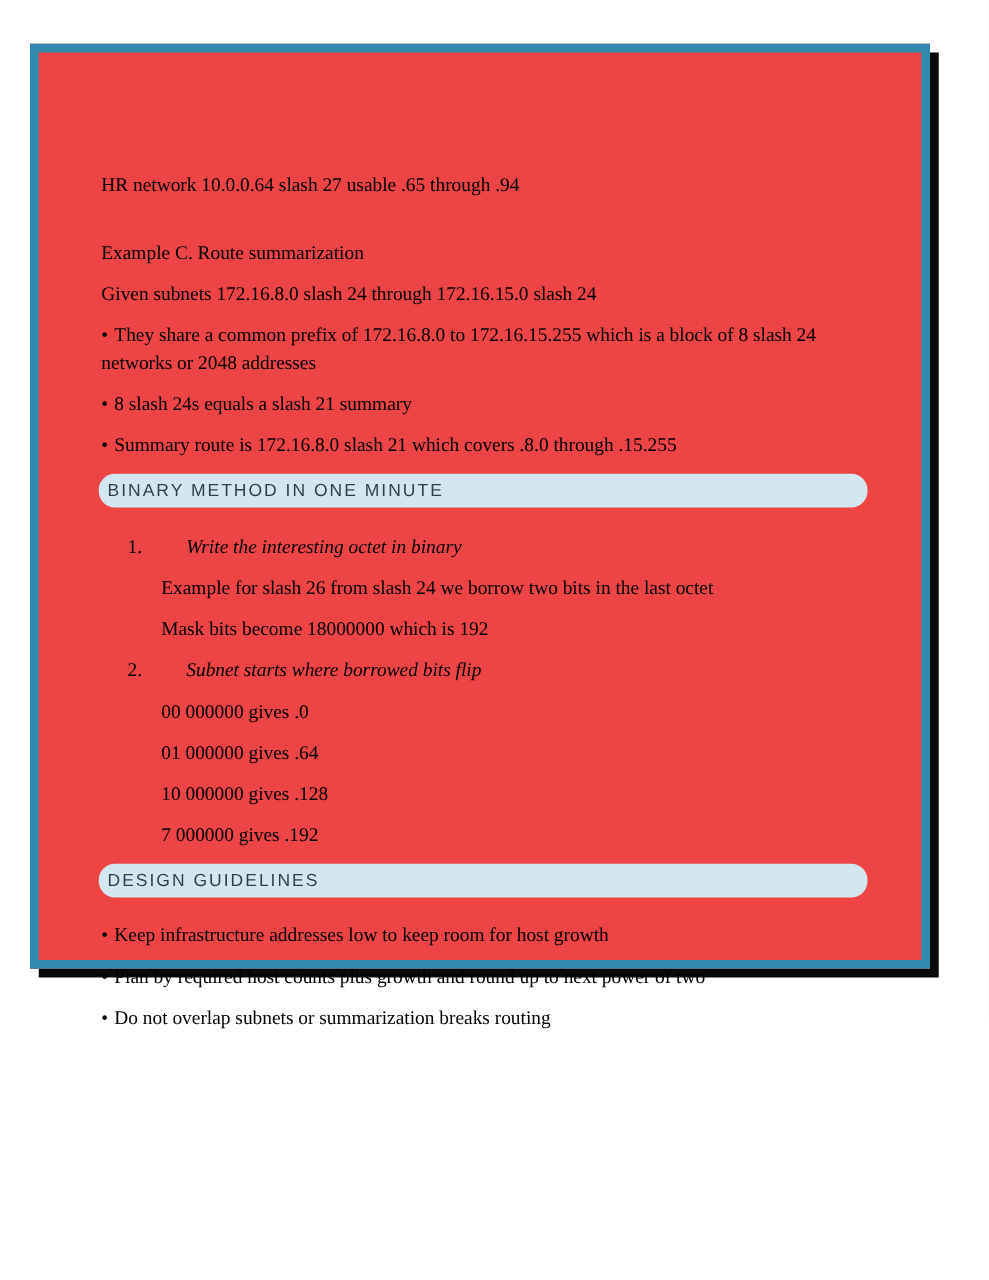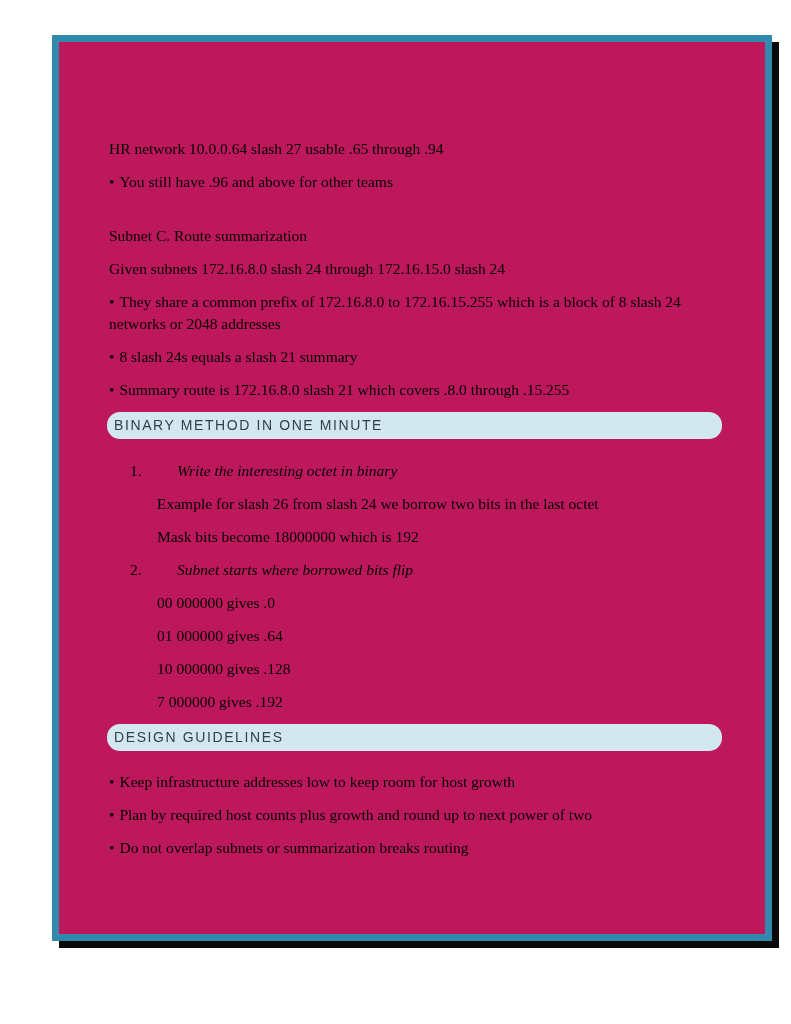--- a/index.html
+++ b/index.html
@@ -12,27 +12,27 @@
   }
   .canvas {
     position: relative;
     width: 791px;
     height: 1024px;
     background: #ffffff;
     overflow: hidden;
   }
   .page-frame {
     position: absolute;
-    left: 52px;
+    left: 24px;
     top: 35px;
     width: 720px;
-    height: 906px;
+    height: 740px;
     box-sizing: border-box;
     border: 7px solid var(--frame_border, #3289ae);
-    background: #be185d;
+    background: #ef4444;
     box-shadow: 7px 7px 0 0 var(--frame_shadow, #0a0a0a);
   }
   .content {
     position: absolute;
     left: 50px;
     top: 96px;
     width: 613px;
     color: var(--body_text, #000000);
     font-size: 15.5px;
     line-height: 22px;
@@ -84,23 +84,22 @@
 </style>
 </head>
 <body>
 
 <div class="canvas">
   <div class="page-frame">
     <div class="content">
 
       <p class="para">HR network 10.0.0.64 slash 27 usable .65 through .94</p>
 
-      <p class="para"><span class="bullet-mark">•</span><span>You still have .96 and above for other teams</span></p>
 
-      <p class="para gap-top">Subnet C. Route summarization</p>
+      <p class="para gap-top">Example C. Route summarization</p>
 
       <p class="para">Given subnets 172.16.8.0 slash 24 through 172.16.15.0 slash 24</p>
 
       <p class="para"><span class="bullet-mark">•</span><span>They share a common prefix of 172.16.8.0 to 172.16.15.255 which is a block of 8 slash 24 networks or 2048 addresses</span></p>
 
       <p class="para"><span class="bullet-mark">•</span><span>8 slash 24s equals a slash 21 summary</span></p>
 
       <p class="para"><span class="bullet-mark">•</span><span>Summary route is 172.16.8.0 slash 21 which covers .8.0 through .15.255</span></p>
 
       <div class="section-heading">BINARY METHOD IN ONE MINUTE</div>

